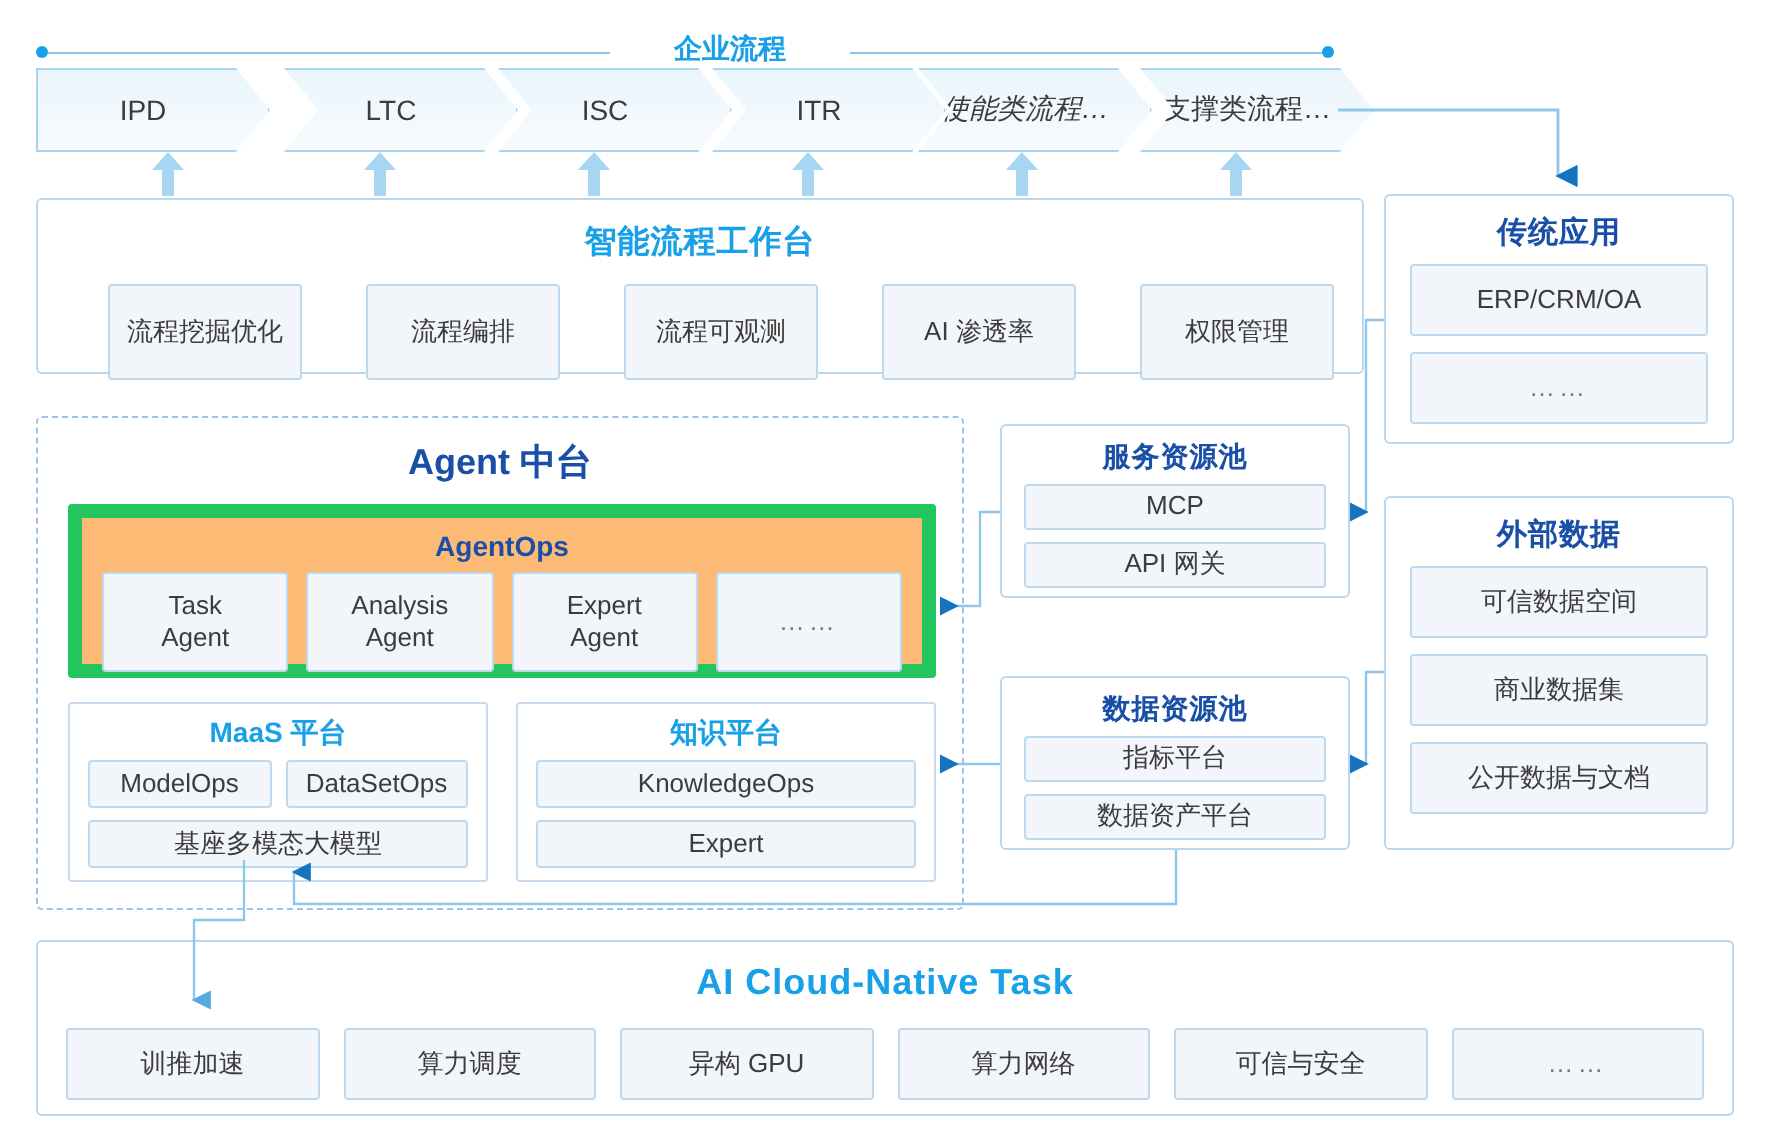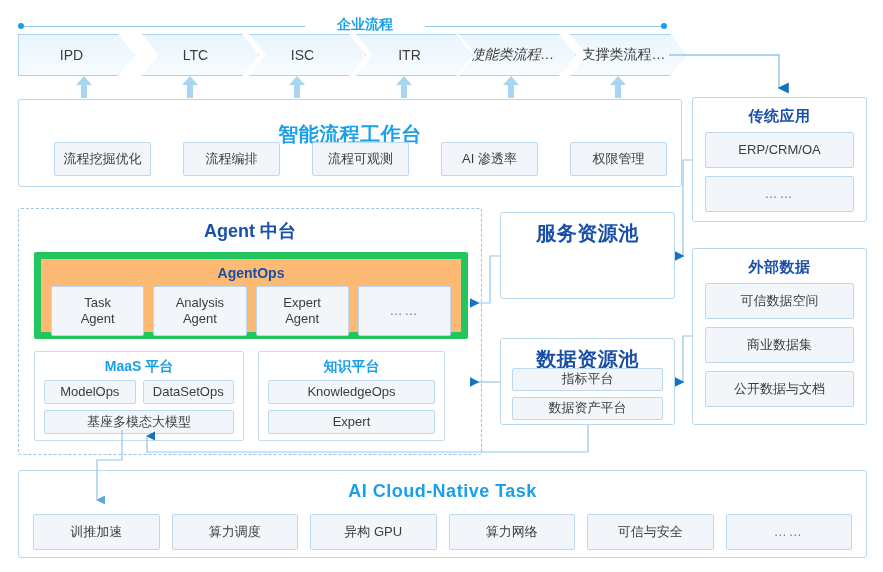--- a/index.html
+++ b/index.html
@@ -72,45 +72,45 @@
     position:absolute;left:5px;top:7px;width:6px;height:15px;background:#a6d6f2;display:block;
   }
   .up-arrow b{
     position:absolute;left:0;top:0;width:0;height:0;
     border-left:8px solid transparent;border-right:8px solid transparent;
     border-bottom:9px solid #a6d6f2;display:block;
   }
 
   
   #workbench{left:18px;top:99px;width:664px;height:88px;}
-  #workbench .panel-title{font-size:20px;margin-top:21px;}
+  #workbench .panel-title{font-size:16px;margin-top:11px;}
   #wb-chips{position:absolute;left:14px;top:42px;right:14px;height:34px;display:flex;gap:11px;}
-  #wb-chips .chip{flex:1;height:34px;font-size:13px;margin-left:21px;}
+  #wb-chips .chip{flex:1;height:48px;font-size:13px;margin-left:21px;}
 
   
   #agent{
     position:absolute;left:18px;top:208px;width:464px;height:247px;
     border:1px dashed #9fc3e8;border-radius:3px;box-sizing:border-box;background:#fff;
   }
   #agent-title{position:absolute;top:10px;left:0;width:100%;text-align:center;font-size:18px;font-weight:bold;color:#1a4fa8;}
   #agentops{position:absolute;left:15px;top:43px;width:434px;height:87px;border:7px solid #22c55e;border-radius:2px;box-sizing:border-box;background:#fdba74;}
   #agentops-title{position:absolute;top:6px;left:0;width:100%;text-align:center;font-size:14px;font-weight:bold;color:#1a4fa8;}
   #agentops-chips{position:absolute;left:10px;top:27px;right:10px;height:42px;display:flex;gap:9px;}
   #agentops-chips .chip{flex:1;height:50px;}
 
   #maas{position:absolute;left:15px;top:142px;width:210px;height:90px;border:1px solid #c9dcee;border-radius:2px;box-sizing:border-box;background:#fff;}
-  #know{position:absolute;left:239px;top:142px;width:187px;height:90px;border:1px solid #c9dcee;border-radius:2px;box-sizing:border-box;background:#fff;}
+  #know{position:absolute;left:239px;top:142px;width:210px;height:90px;border:1px solid #c9dcee;border-radius:2px;box-sizing:border-box;background:#fff;}
   .sub-title{position:absolute;top:6px;left:0;width:100%;text-align:center;font-size:14px;font-weight:bold;color:#18a0e8;}
   .sub-row{position:absolute;left:9px;right:9px;display:flex;gap:7px;}
   .sub-row .chip{flex:1;height:24px;font-size:13px;}
 
   
   #svc-pool{left:500px;top:212px;width:175px;height:87px;}
   #data-pool{left:500px;top:338px;width:175px;height:87px;}
-  .pool .panel-title{font-size:20px;margin-top:7px;}
+  .pool .panel-title{font-size:14px;margin-top:7px;}
   .pool-rows{position:absolute;left:11px;right:11px;top:29px;}
   .pool-rows .chip{height:23px;font-size:13px;margin-bottom:6px;}
 
   
   #legacy{left:692px;top:97px;width:175px;height:125px;}
   #extdata{left:692px;top:248px;width:175px;height:177px;}
   #legacy .panel-title,#extdata .panel-title{font-size:15px;margin-top:9px;color:#1a4fa8;}
   .right-rows{position:absolute;left:12px;right:12px;top:34px;}
   .right-rows .chip{height:36px;font-size:13px;margin-bottom:8px;}
 
@@ -226,20 +226,24 @@
         <div class="chip">KnowledgeOps</div>
       </div>
       <div class="sub-row" style="top:58px;">
         <div class="chip">Expert</div>
       </div>
     </div>
   </div>
 
   <div class="panel pool" id="svc-pool">
     <div class="panel-title title-navy">服务资源池</div>
+    <div class="pool-rows">
+      <div class="chip">MCP</div>
+      <div class="chip">API 网关</div>
+    </div>
   </div>
 
   <div class="panel pool" id="data-pool">
     <div class="panel-title title-navy">数据资源池</div>
     <div class="pool-rows">
       <div class="chip">指标平台</div>
       <div class="chip">数据资产平台</div>
     </div>
   </div>
 

